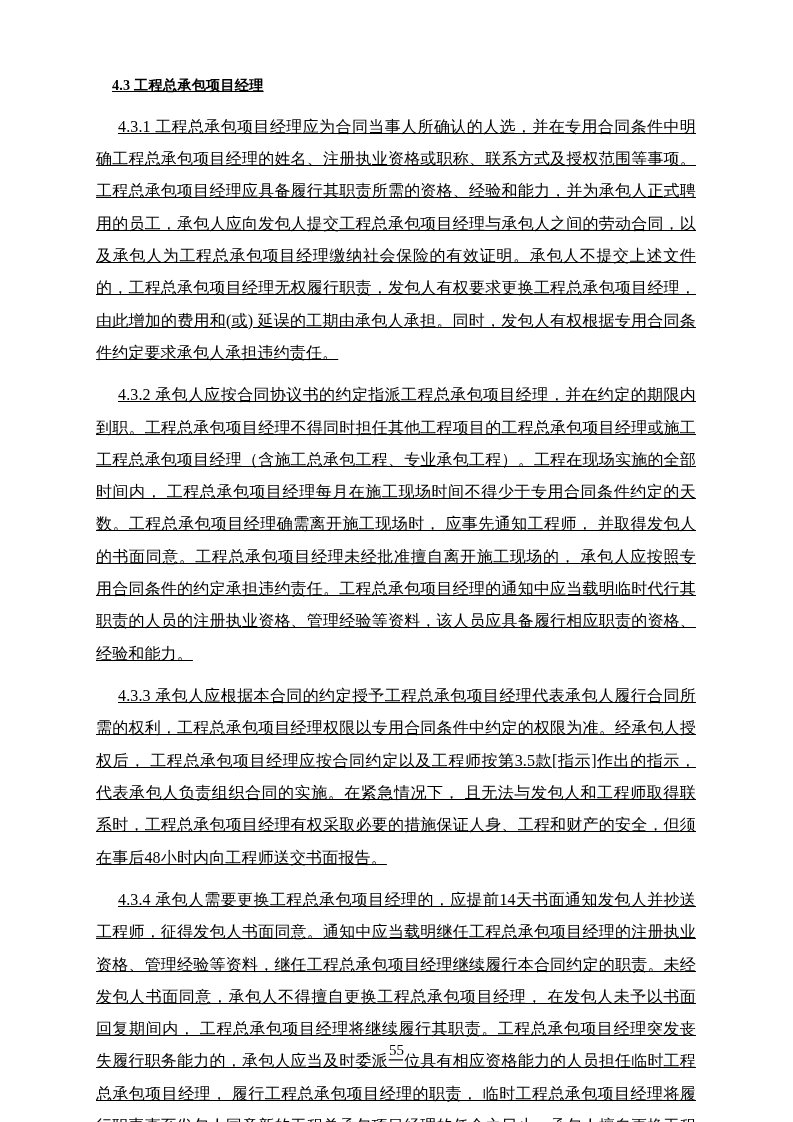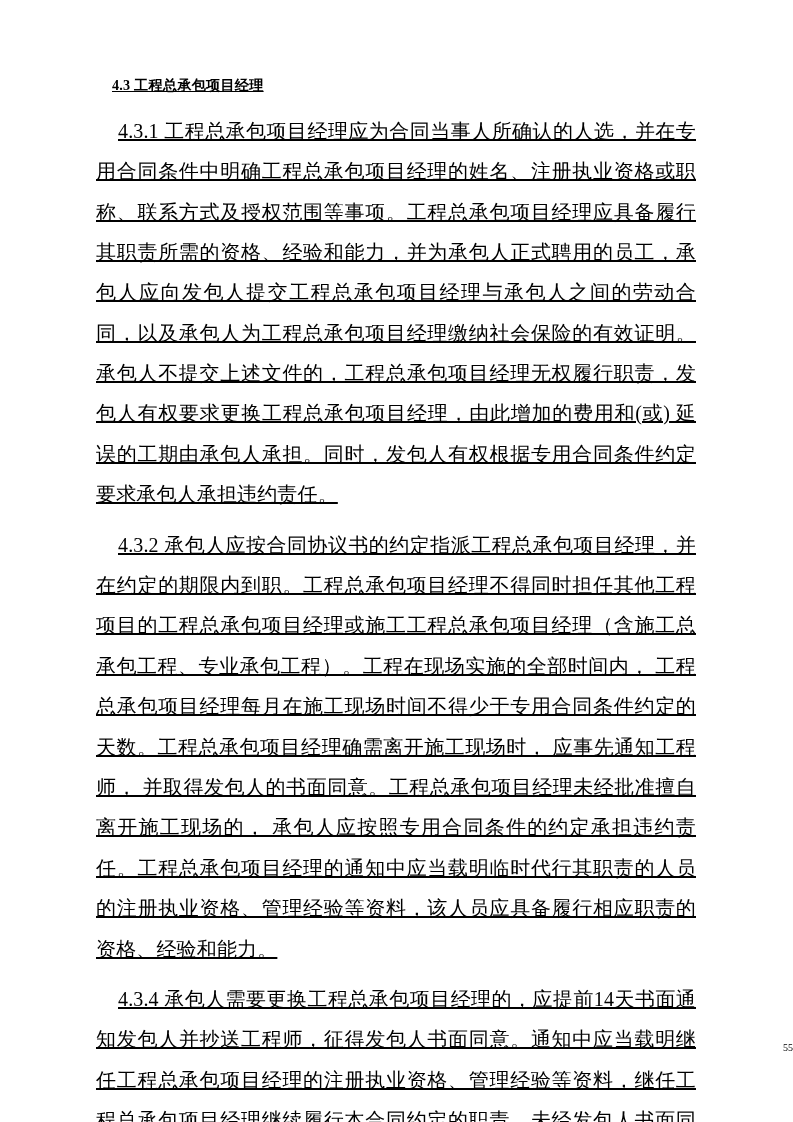--- a/index.html
+++ b/index.html
@@ -27,46 +27,47 @@
     text-decoration: underline;
   }
   .heading {
     font-size: 14.2px;
     line-height: 1.6;
     margin: 0 0 14px 0;
     padding-left: 16px;
     letter-spacing: 0.2px;
   }
   .para {
-    font-size: 20px;
+    font-size: 16px;
     line-height: 2.02;
     margin: 0 0 10px 0;
     text-align: justify;
     text-justify: inter-ideograph;
     text-indent: 22px;
     letter-spacing: 0.15px;
     word-break: break-all;
   }
   .para:last-child {
     margin-bottom: 9px;
   }
   .page-number {
     position: absolute;
     left: 0;
     right: 0;
     top: 1042px;
-    text-align: right;
-    font-size: 10px;
+    text-align: center;
+    font-size: 15px;
     font-family: "Liberation Serif", "DejaVu Serif", serif;
   }
 </style>
 </head>
 <body>
 
 <div class="page">
   <div class="content">
     <h3 class="heading">4.3  工程总承包项目经理</h3>
     <p class="para">4.3.1  工程总承包项目经理应为合同当事人所确认的人选，并在专用合同条件中明确工程总承包项目经理的姓名、注册执业资格或职称、联系方式及授权范围等事项。工程总承包项目经理应具备履行其职责所需的资格、经验和能力，并为承包人正式聘用的员工，承包人应向发包人提交工程总承包项目经理与承包人之间的劳动合同，以及承包人为工程总承包项目经理缴纳社会保险的有效证明。承包人不提交上述文件的，工程总承包项目经理无权履行职责，发包人有权要求更换工程总承包项目经理，由此增加的费用和(或) 延误的工期由承包人承担。同时，发包人有权根据专用合同条件约定要求承包人承担违约责任。</p>
     <p class="para">4.3.2  承包人应按合同协议书的约定指派工程总承包项目经理，并在约定的期限内到职。工程总承包项目经理不得同时担任其他工程项目的工程总承包项目经理或施工工程总承包项目经理（含施工总承包工程、专业承包工程）。工程在现场实施的全部时间内， 工程总承包项目经理每月在施工现场时间不得少于专用合同条件约定的天数。工程总承包项目经理确需离开施工现场时， 应事先通知工程师， 并取得发包人的书面同意。工程总承包项目经理未经批准擅自离开施工现场的， 承包人应按照专用合同条件的约定承担违约责任。工程总承包项目经理的通知中应当载明临时代行其职责的人员的注册执业资格、管理经验等资料，该人员应具备履行相应职责的资格、经验和能力。</p>
+    <p class="para">4.3.3  承包人应根据本合同的约定授予工程总承包项目经理代表承包人履行合同所需的权利，工程总承包项目经理权限以专用合同条件中约定的权限为准。经承包人授权后， 工程总承包项目经理应按合同约定以及工程师按第3.5款[指示]作出的指示， 代表承包人负责组织合同的实施。在紧急情况下， 且无法与发包人和工程师取得联系时，工程总承包项目经理有权采取必要的措施保证人身、工程和财产的安全，但须在事后48小时内向工程师送交书面报告。</p>
     <p class="para">4.3.4  承包人需要更换工程总承包项目经理的，应提前14天书面通知发包人并抄送工程师，征得发包人书面同意。通知中应当载明继任工程总承包项目经理的注册执业资格、管理经验等资料，继任工程总承包项目经理继续履行本合同约定的职责。未经发包人书面同意，承包人不得擅自更换工程总承包项目经理， 在发包人未予以书面回复期间内， 工程总承包项目经理将继续履行其职责。工程总承包项目经理突发丧失履行职务能力的，承包人应当及时委派一位具有相应资格能力的人员担任临时工程总承包项目经理， 履行工程总承包项目经理的职责， 临时工程总承包项目经理将履行职责直至发包人同意新的工程总承包项目经理的任命之日止。承包人擅自更换工程总承包项目经理的， 应按照专用合同条件的约定承担违约责任。</p>
   </div>
   <div class="page-number">55</div>
 </div>
 
 </body></html>

